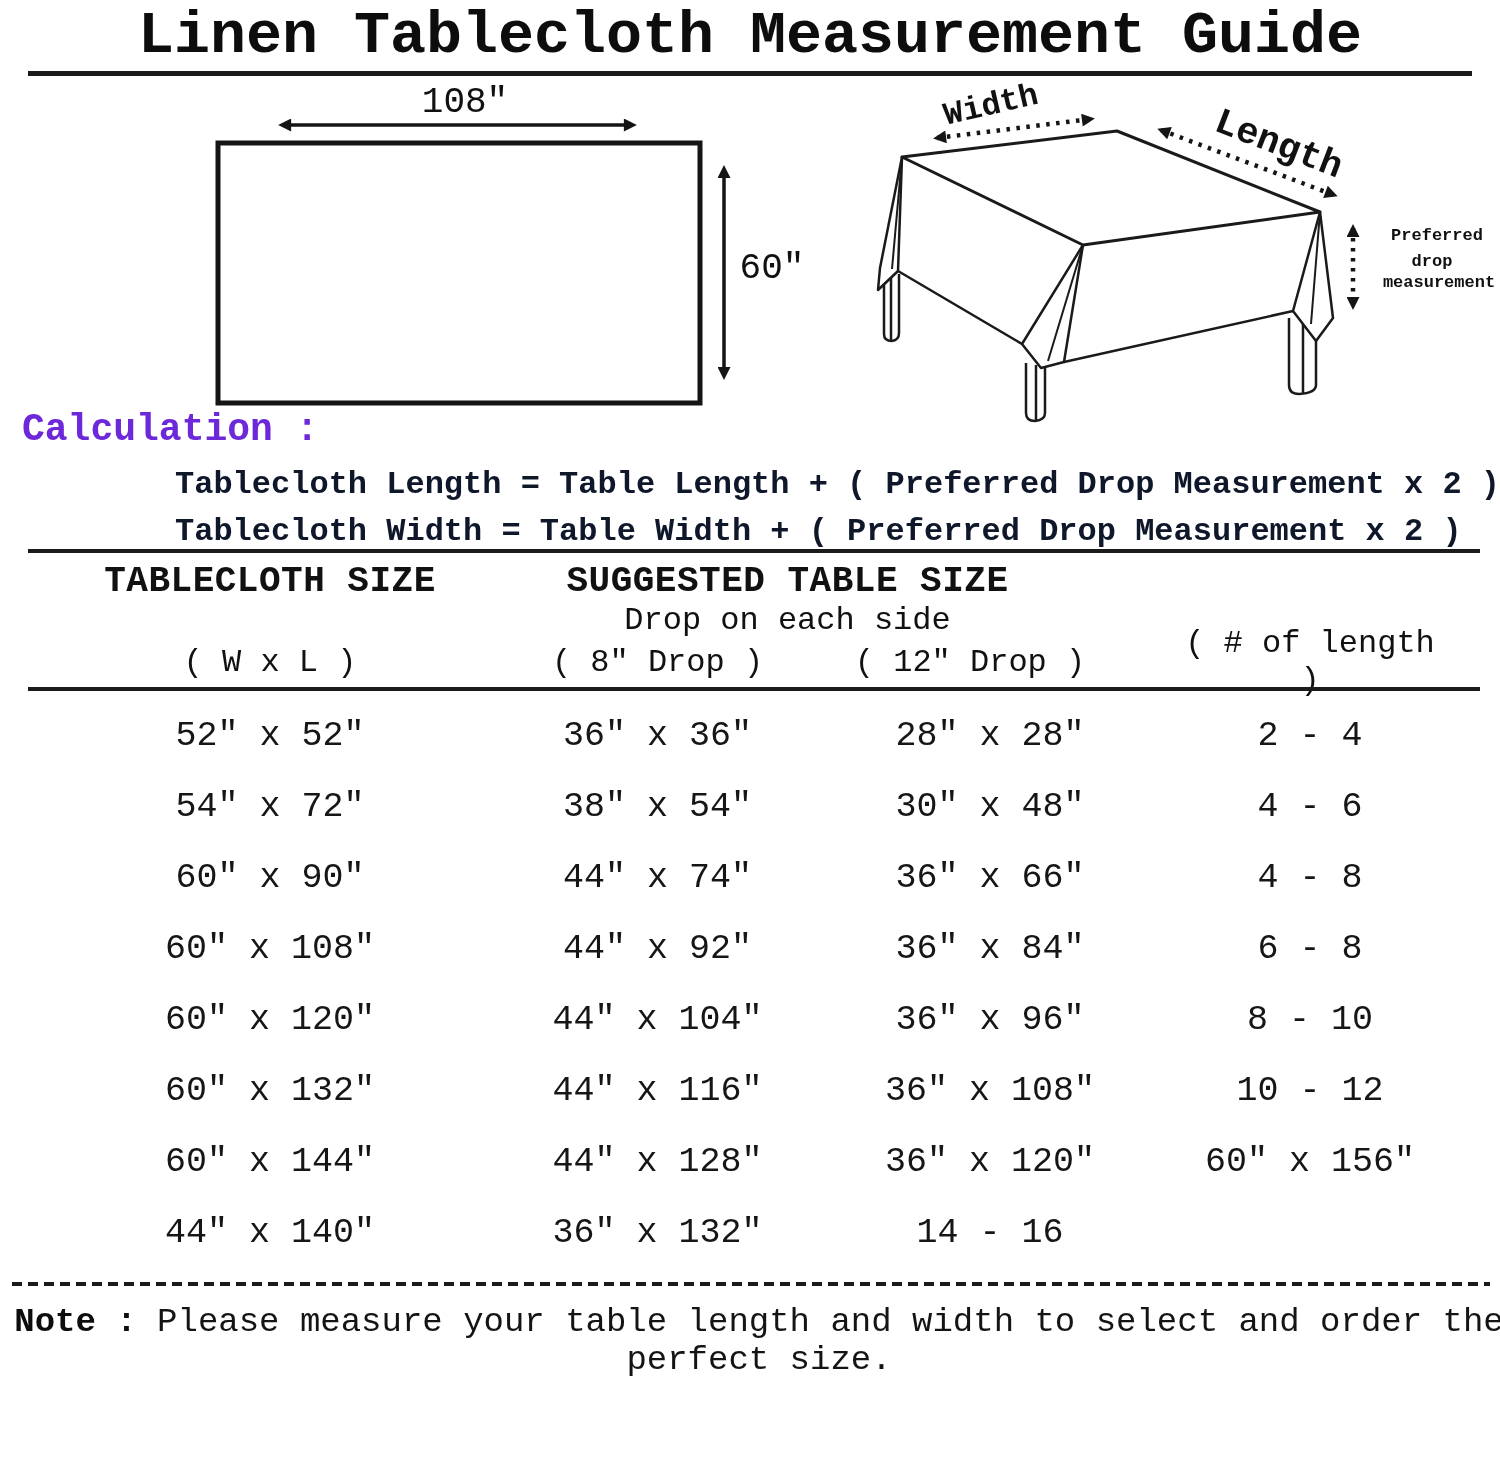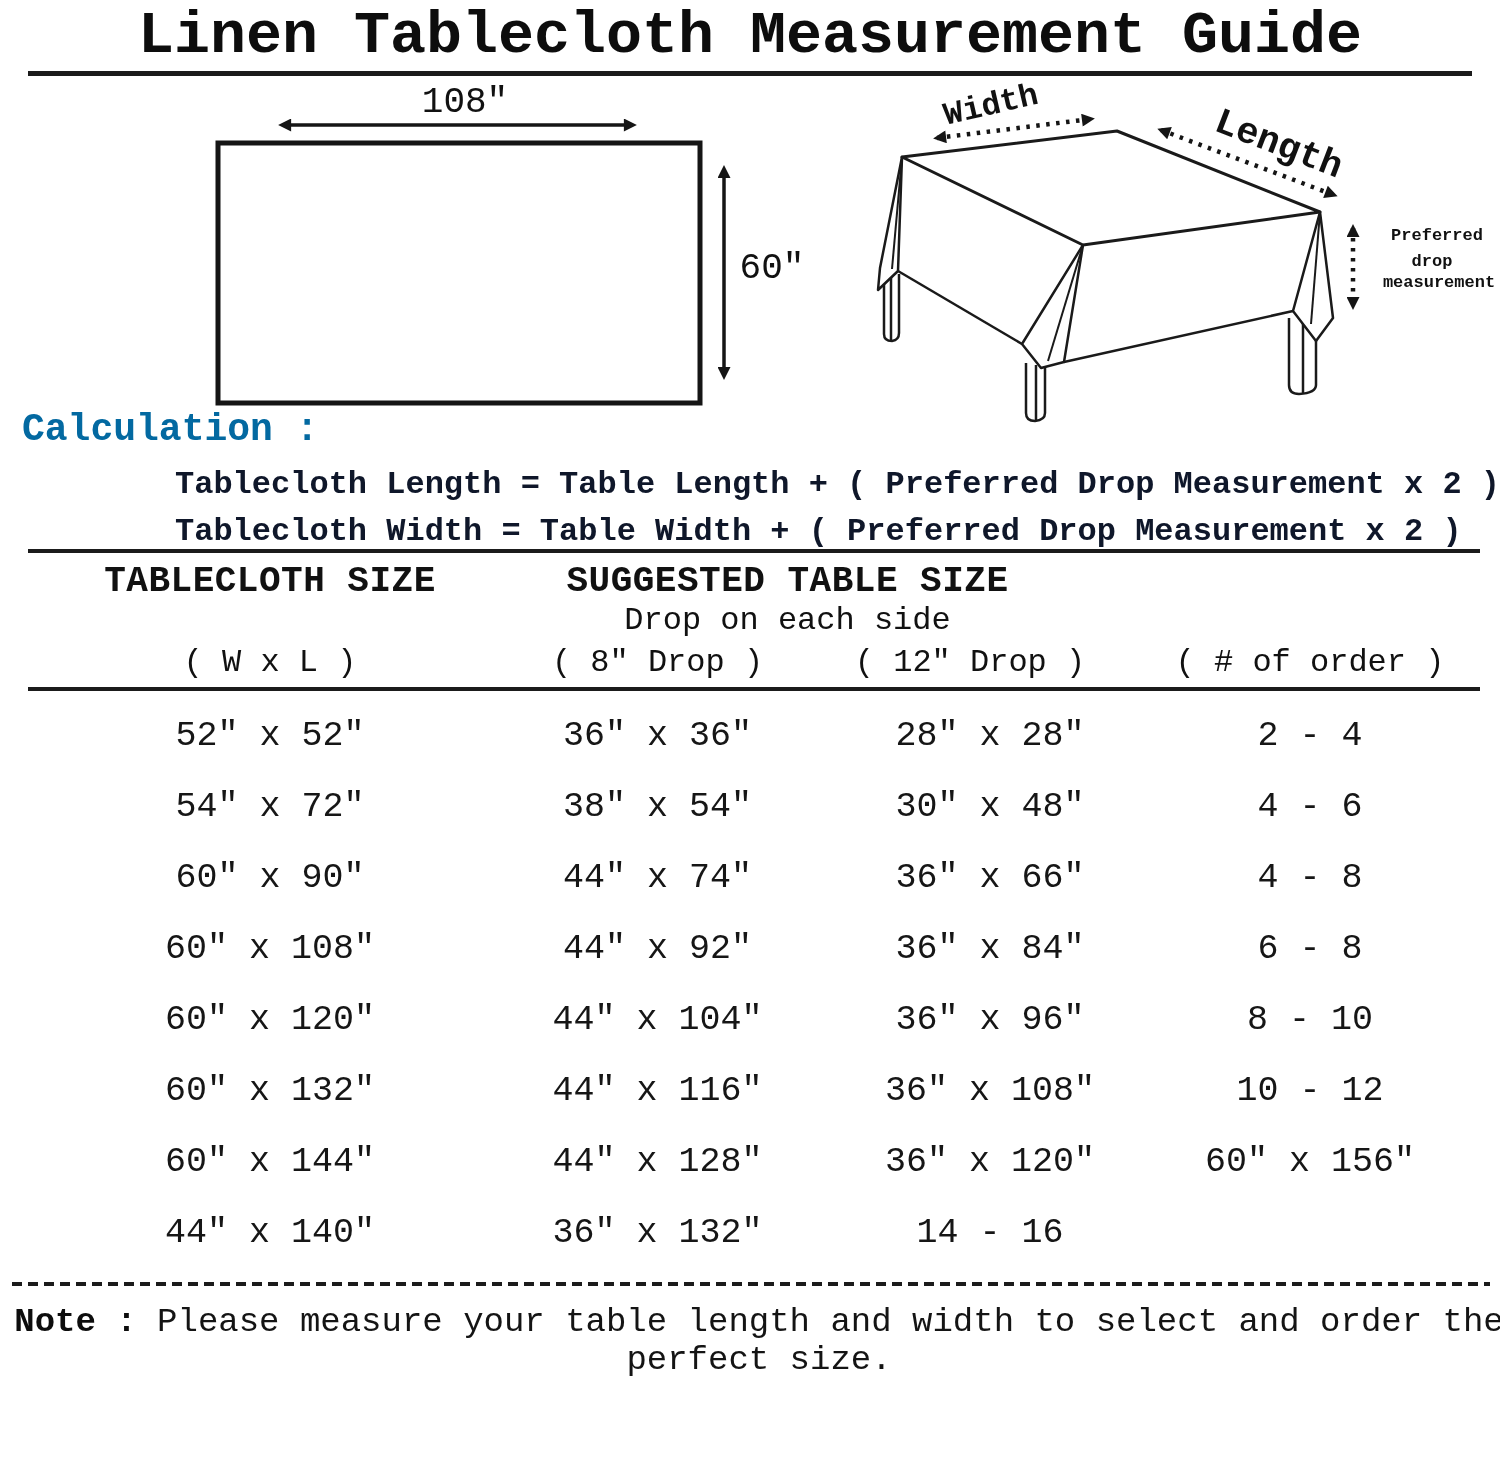--- a/index.html
+++ b/index.html
@@ -15,21 +15,21 @@
   .rule-title{top:71px;left:28px;width:1444px;height:5px;}
   .rule-thead-top{top:549px;left:28px;width:1452px;height:4px;}
   .rule-thead-bottom{top:687px;left:28px;width:1452px;height:4px;}
   .rule-dashed{
     position:absolute;top:1282px;left:12px;width:1478px;height:4px;
     background:repeating-linear-gradient(90deg,#1b1b1b 0 10px,transparent 10px 16px);
   }
   svg text{fill:#111;}
   .svg-abs{position:absolute;}
   .calc-heading{
-    position:absolute;top:408px;left:22px;font-size:38px;font-weight:bold;color:#0369a1;
+    position:absolute;top:408px;left:22px;font-size:38px;font-weight:bold;color:#6d28d9;
   }
   .formulas{
     position:absolute;top:461px;left:175px;font-size:32px;font-weight:bold;
     line-height:47px;white-space:nowrap;color:#0f172a;
   }
   .head-grid,.data-grid{
     position:absolute;left:30px;width:1415px;display:grid;
     grid-template-columns:480px 295px 370px 270px;
   }
   .head-grid{top:558px;}
@@ -117,21 +117,21 @@
 
   <div class="rule rule-thead-top"></div>
 
   <div class="head-grid">
     <div class="hcell h-main" style="grid-row:1;grid-column:1;">TABLECLOTH SIZE</div>
     <div class="hcell h-main h-span" style="grid-row:1;">SUGGESTED TABLE SIZE</div>
     <div class="hcell h-drop h-span" style="grid-row:2;">Drop on each side</div>
     <div class="hcell h-sub" style="grid-row:3;grid-column:1;">( W x L )</div>
     <div class="hcell h-sub" style="grid-row:3;grid-column:2;">( 8" Drop )</div>
     <div class="hcell h-sub h-sub-12" style="grid-row:3;grid-column:3;">( 12" Drop )</div>
-    <div class="hcell h-sub" style="grid-row:3;grid-column:4;">( # of order )</div>
+    <div class="hcell h-sub" style="grid-row:3;grid-column:4;">( # of length )</div>
   </div>
 
   <div class="rule rule-thead-bottom"></div>
 
   <div class="data-grid">
     <div class="dcell">52" x 52"</div>
     <div class="dcell">36" x 36"</div>
     <div class="dcell">28" x 28"</div>
     <div class="dcell">2 - 4</div>
     <div class="dcell">54" x 72"</div>

